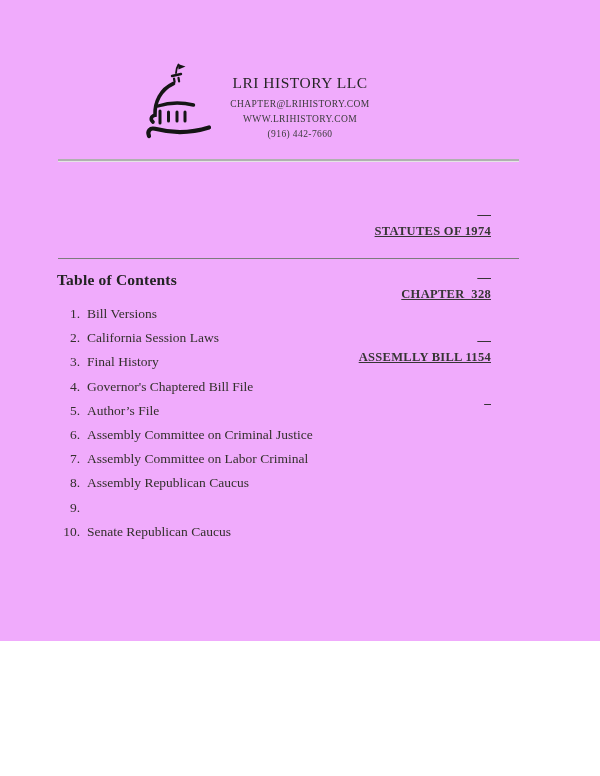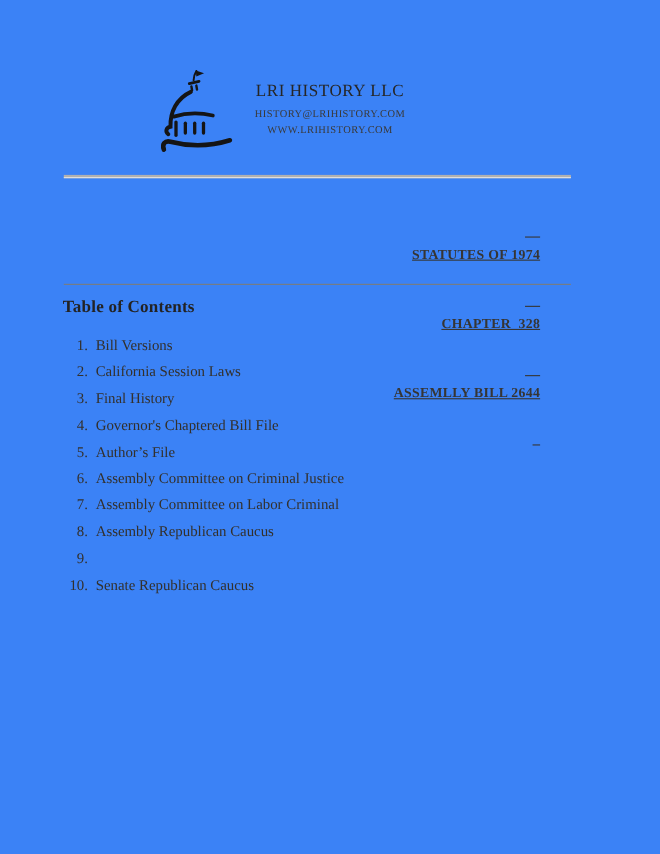--- a/index.html
+++ b/index.html
@@ -1,20 +1,20 @@
 <!DOCTYPE html>
 <html><head>
 <meta charset="utf-8">
 <style>
   html, body { margin: 0; padding: 0; background: #ffffff; }
   .page {
     position: relative;
     width: 600px;
-    height: 776px;
-    background: #3b82f6;
+    height: 641px;
+    background: #f0abfc;
     font-family: "Liberation Serif", serif;
     color: #2e2b28;
     overflow: hidden;
   }
 
   
   .logo {
     position: absolute;
     left: 145px;
     top: 60px;
@@ -140,32 +140,33 @@
         <path d="M40,52 L40,61" stroke-width="3"></path>
 
         <path d="M4,76 C2,71 5,67.5 10,68.8 C30,74 48,72.5 64,67.5" stroke-width="4.2"></path>
       </g>
     </svg>
   </div>
 
   <div class="header-text">
     <div class="company-name">LRI HISTORY LLC</div>
     <div class="contact-lines">
-      <div>HISTORY@LRIHISTORY.COM</div>
+      <div>CHAPTER@LRIHISTORY.COM</div>
       <div>WWW.LRIHISTORY.COM</div>
+      <div>(916) 442-7660</div>
     </div>
   </div>
 
   <div class="rule-top"></div>
   <div class="rule-mid"></div>
 
   <div class="reference">
     <div>STATUTES OF 1974</div>
     <div>CHAPTER  328</div>
-    <div>ASSEMLLY BILL 2644</div>
+    <div>ASSEMLLY BILL 1154</div>
   </div>
 
   <div class="toc-heading">Table of Contents</div>
 
   <ol class="toc-list">
     <li class="toc-item">
       <span class="toc-num">1.</span>
       <span class="toc-label">Bill Versions</span>
     </li>
     <li class="toc-item">

